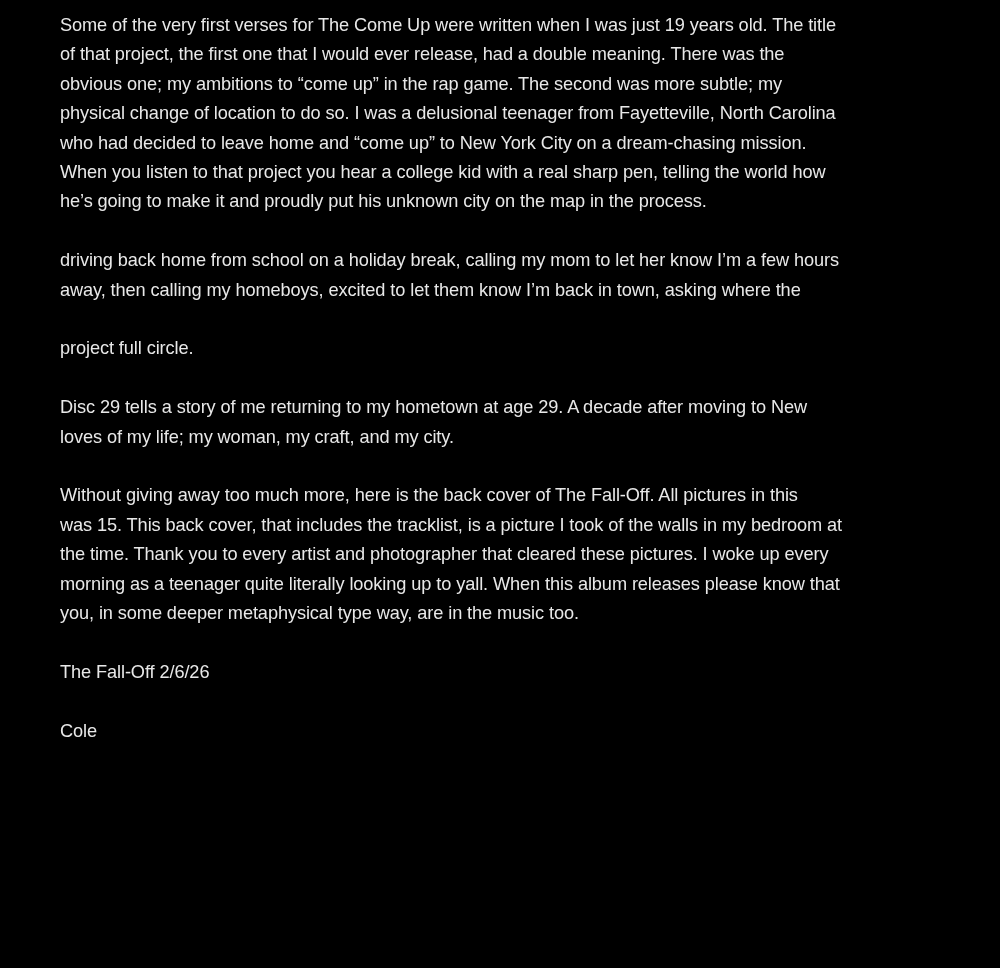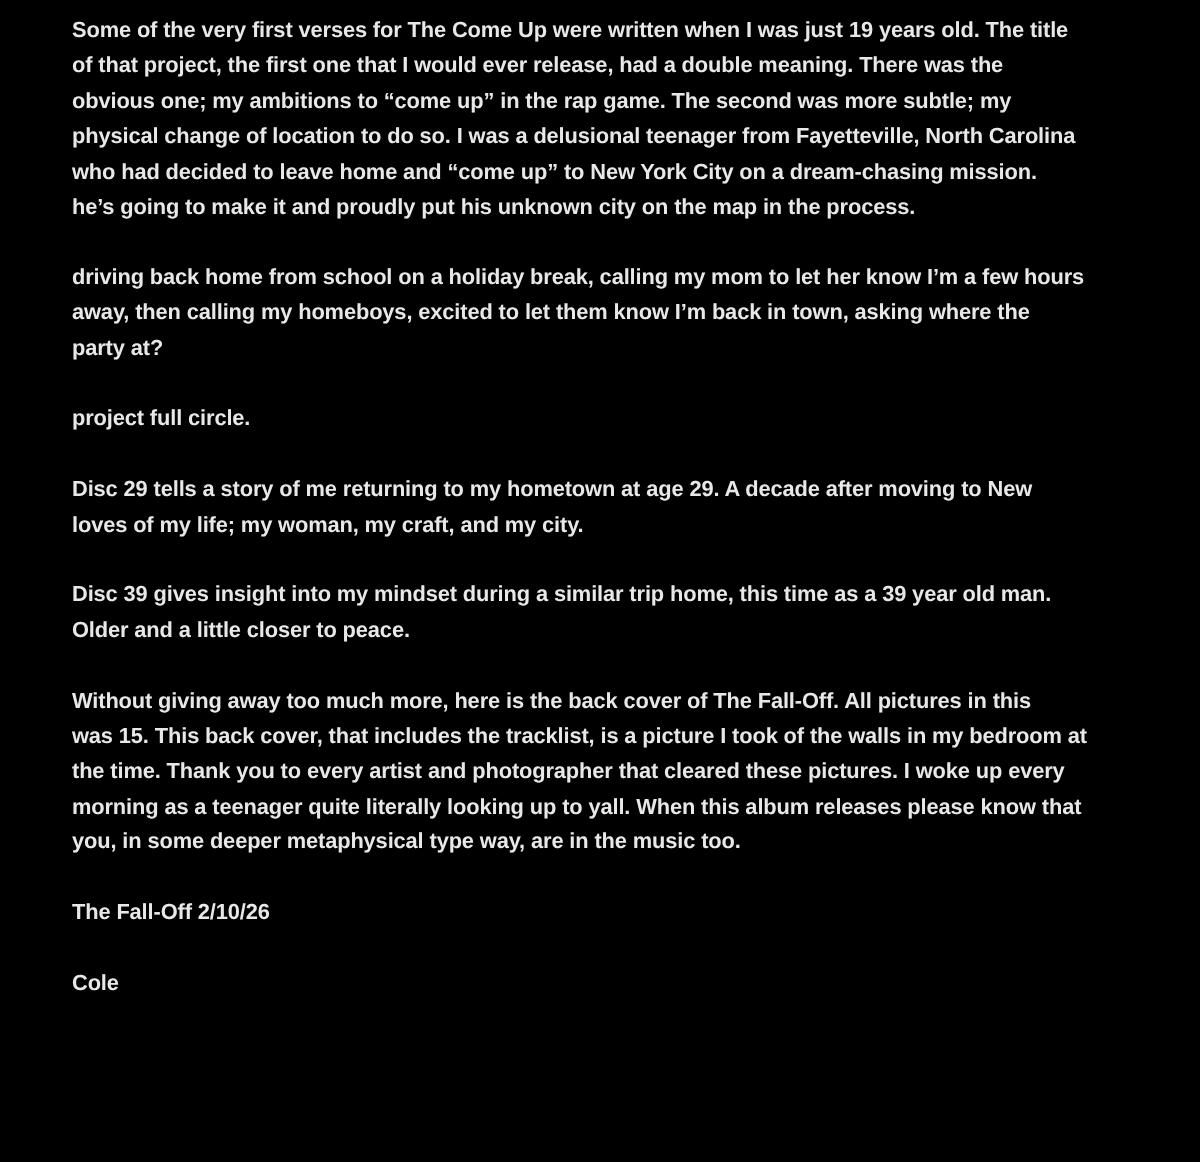--- a/index.html
+++ b/index.html
@@ -20,70 +20,65 @@
       left: 60px;
       top: 11px;
       width: 880px;
       font-size: 18.2px;
       line-height: 29.4px;
       letter-spacing: -0.1px;
     }
     .para {
       margin: 0 0 29.4px 0;
       white-space: normal;
-      font-weight: bold;
     }
     .line {
       display: block;
       white-space: nowrap;
     }
   </style>
 </head>
 <body>
 
 <div class="note">
 
   <p class="para">
     <span class="line">Some of the very first verses for The Come Up were written when I was just 19 years old. The title</span>
     <span class="line">of that project, the first one that I would ever release, had a double meaning. There was the</span>
     <span class="line">obvious one; my ambitions to “come up” in the rap game. The second was more subtle; my</span>
     <span class="line">physical change of location to do so. I was a delusional teenager from Fayetteville, North Carolina</span>
     <span class="line">who had decided to leave home and “come up” to New York City on a dream-chasing mission.</span>
+    <span class="line">When you listen to that project you hear a college kid with a real sharp pen, telling the world how</span>
     <span class="line">he’s going to make it and proudly put his unknown city on the map in the process.</span>
   </p>
 
   <p class="para">
     <span class="line">driving back home from school on a holiday break, calling my mom to let her know I’m a few hours</span>
     <span class="line">away, then calling my homeboys, excited to let them know I’m back in town, asking where the</span>
-    <span class="line">party at?</span>
   </p>
 
   <p class="para">
     <span class="line">project full circle.</span>
   </p>
 
   <p class="para">
     <span class="line">Disc 29 tells a story of me returning to my hometown at age 29. A decade after moving to New</span>
     <span class="line">loves of my life; my woman, my craft, and my city.</span>
   </p>
 
-  <p class="para">
-    <span class="line">Disc 39 gives insight into my mindset during a similar trip home, this time as a 39 year old man.</span>
-    <span class="line">Older and a little closer to peace.</span>
-  </p>
 
   <p class="para">
     <span class="line">Without giving away too much more, here is the back cover of The Fall-Off. All pictures in this</span>
     <span class="line">was 15. This back cover, that includes the tracklist, is a picture I took of the walls in my bedroom at</span>
     <span class="line">the time. Thank you to every artist and photographer that cleared these pictures. I woke up every</span>
     <span class="line">morning as a teenager quite literally looking up to yall. When this album releases please know that</span>
     <span class="line">you, in some deeper metaphysical type way, are in the music too.</span>
   </p>
 
   <p class="para">
-    <span class="line">The Fall-Off 2/10/26</span>
+    <span class="line">The Fall-Off 2/6/26</span>
   </p>
 
   <p class="para">
     <span class="line">Cole</span>
   </p>
 
 </div>
 
 </body></html>

